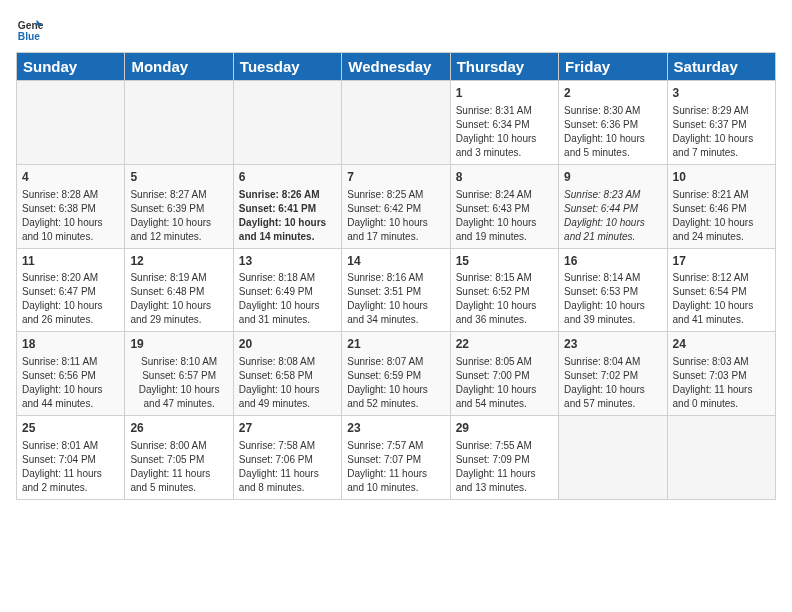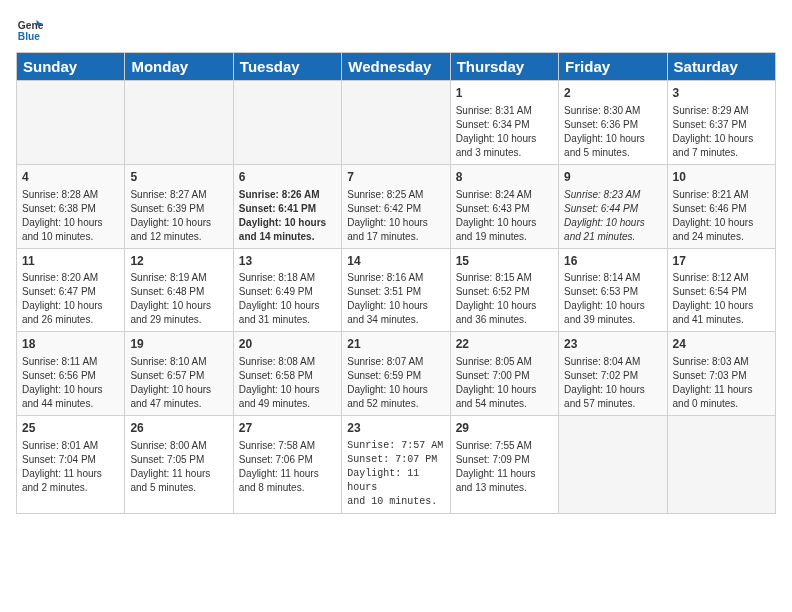--- a/index.html
+++ b/index.html
@@ -239,21 +239,21 @@
       <tr>
         <td>
           <span class="day-num">18</span>
           <div class="day-info" style="white-space: pre-line;">Sunrise: 8:11 AM
 Sunset: 6:56 PM
 Daylight: 10 hours
 and 44 minutes.</div>
         </td>
         <td>
           <span class="day-num">19</span>
-          <div class="day-info" style="white-space: pre-line;">Sunrise: 8:10 AM
+          <div class="day-info" style="white-space: pre-line; text-align: center;">Sunrise: 8:10 AM
 Sunset: 6:57 PM
 Daylight: 10 hours
 and 47 minutes.</div>
         </td>
         <td>
           <span class="day-num">20</span>
           <div class="day-info" style="white-space: pre-line;">Sunrise: 8:08 AM
 Sunset: 6:58 PM
 Daylight: 10 hours
 and 49 minutes.</div>
@@ -304,21 +304,21 @@
         </td>
         <td>
           <span class="day-num">27</span>
           <div class="day-info" style="white-space: pre-line;">Sunrise: 7:58 AM
 Sunset: 7:06 PM
 Daylight: 11 hours
 and 8 minutes.</div>
         </td>
         <td>
           <span class="day-num">23</span>
-          <div class="day-info" style="white-space: pre-line; font-family: Liberation Mono, monospace;">Sunrise: 7:57 AM
+          <div class="day-info" style="white-space: pre-line;">Sunrise: 7:57 AM
 Sunset: 7:07 PM
 Daylight: 11 hours
 and 10 minutes.</div>
         </td>
         <td>
           <span class="day-num">29</span>
           <div class="day-info" style="white-space: pre-line;">Sunrise: 7:55 AM
 Sunset: 7:09 PM
 Daylight: 11 hours
 and 13 minutes.</div>

